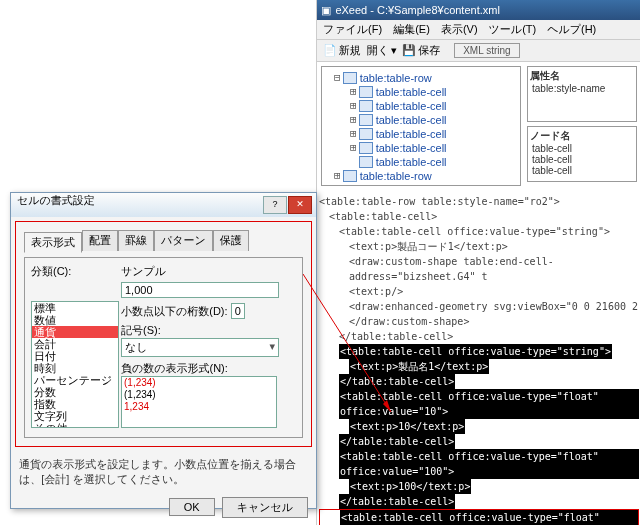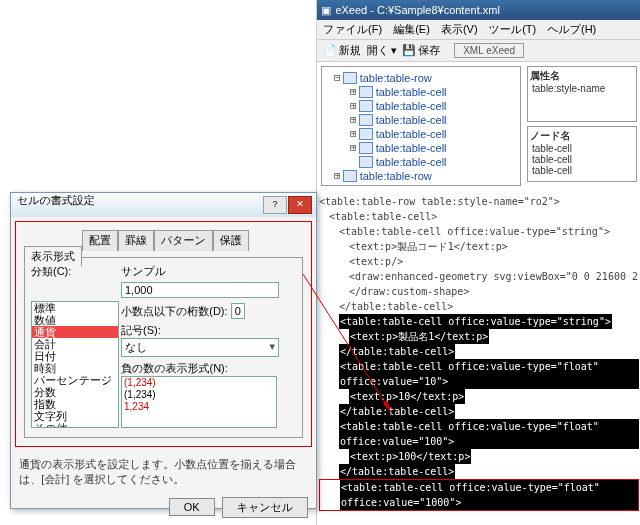--- a/index.html
+++ b/index.html
@@ -28,21 +28,21 @@
 .xml-source .hl{background:#000;color:#fff;display:inline-block;padding:0 1px}
 .xml-source .redbox{border:1px solid #d00}
 .format-dialog{position:absolute;left:10px;top:192px;width:305px;height:315px;background:#f4f4f4;border:1px solid #7a98b5;box-shadow:2px 2px 6px rgba(0,0,0,.3)}
 .dlg-title{background:linear-gradient(to bottom,#fcfcfc,#d8e6f2);height:24px;display:flex;padding:0 6px;position:relative}
 .dlg-title .ctl{position:absolute;right:4px;top:3px;display:flex;gap:1px}
 .dlg-title .ctl div{width:22px;height:16px;border:1px solid #8aa;background:#e8e8e8;text-align:center;line-height:14px;font-size:9px}
 .dlg-title .ctl .close{background:#d04030;color:#fff;border-color:#a02010}
 .dlg-body{padding:8px;border:1px solid #d00;margin:4px}
 .tabs{display:flex;margin-bottom:6px}
 .tab{border:1px solid #999;padding:2px 6px;background:#e8e8e8;font-size:11px;margin-right:0;border-bottom:none}
-.tab.active{background:#f4f4f4;border-bottom:1px solid #f4f4f4;position:relative;top:16px}
+.tab.active{background:#f4f4f4;border-bottom:1px solid #f4f4f4;position:relative;top:2px}
 .tab-content{border:1px solid #999;padding:6px;background:#f4f4f4}
 .row{display:flex;margin-bottom:3px;align-items:flex-end}
 .col-left{width:90px}
 .col-right{flex:1}
 .listbox{border:1px solid #7a9;background:#fff;width:86px;height:125px;overflow:hidden;font-size:11px;line-height:12px}
 .listbox div{padding:0 2px}
 .listbox .sel{background:#ef4444;color:#fff}
 .textfield{border:1px solid #7a9;background:#fff;padding:1px 3px;width:150px;font-size:11px}
 .spinfield{border:1px solid #7a9;background:#fff;padding:1px 3px;width:50px;font-size:11px}
 .combo{border:1px solid #7a9;background:#fff;padding:1px 3px;width:150px;font-size:11px;display:flex;justify-content:space-between}
@@ -68,21 +68,21 @@
     <span>ファイル(F)</span>
     <span>編集(E)</span>
     <span>表示(V)</span>
     <span>ツール(T)</span>
     <span>ヘルプ(H)</span>
   </div>
   <div class="exeed-toolbar">
     <span class="btn">📄<span>新規</span></span>
     <span class="btn"><span>開く</span>▾</span>
     <span class="btn">💾<span>保存</span></span>
-    <span class="xml-editor-box">XML eXeed</span>
+    <span class="xml-editor-box">XML string</span>
   </div>
   <div class="tree-panel" id="tree">
       <div class="tree-row l1">
         <span class="tree-expand">⊟</span>
         <span class="tree-icon"></span>
         <span class="tree-text">table:table-row</span>
       </div>
       <div class="tree-row l2">
         <span class="tree-expand">⊞</span>
         <span class="tree-icon"></span>
@@ -129,20 +129,21 @@
       <div class="item">table-cell</div>
       <div class="item">table-cell</div>
       <div class="item">table-cell</div>
     </div>
   </div>
   <div class="xml-source" id="xmlsrc">
       <div class=""><span>&lt;table:table-row table:style-name="ro2"&gt;</span></div>
       <div class="ind1"><span>&lt;table:table-cell&gt;</span></div>
       <div class="ind2"><span>&lt;table:table-cell office:value-type="string"&gt;</span></div>
       <div class="ind3"><span>&lt;text:p&gt;製品コード1&lt;/text:p&gt;</span></div>
+      <div class="ind3"><span>&lt;draw:custom-shape table:end-cell-address="bizsheet.G4" t</span></div>
       <div class="ind3"><span>  &lt;text:p/&gt;</span></div>
       <div class="ind3"><span>  &lt;draw:enhanced-geometry svg:viewBox="0 0 21600 2</span></div>
       <div class="ind3"><span>&lt;/draw:custom-shape&gt;</span></div>
       <div class="ind2"><span>&lt;/table:table-cell&gt;</span></div>
       <div class="ind2"><span class="hl">&lt;table:table-cell office:value-type="string"&gt;</span></div>
       <div class="ind3"><span class="hl">&lt;text:p&gt;製品名1&lt;/text:p&gt;</span></div>
       <div class="ind2"><span class="hl">&lt;/table:table-cell&gt;</span></div>
       <div class="ind2"><span class="hl">&lt;table:table-cell office:value-type="float" office:value="10"&gt;</span></div>
       <div class="ind3"><span class="hl">&lt;text:p&gt;10&lt;/text:p&gt;</span></div>
       <div class="ind2"><span class="hl">&lt;/table:table-cell&gt;</span></div>

